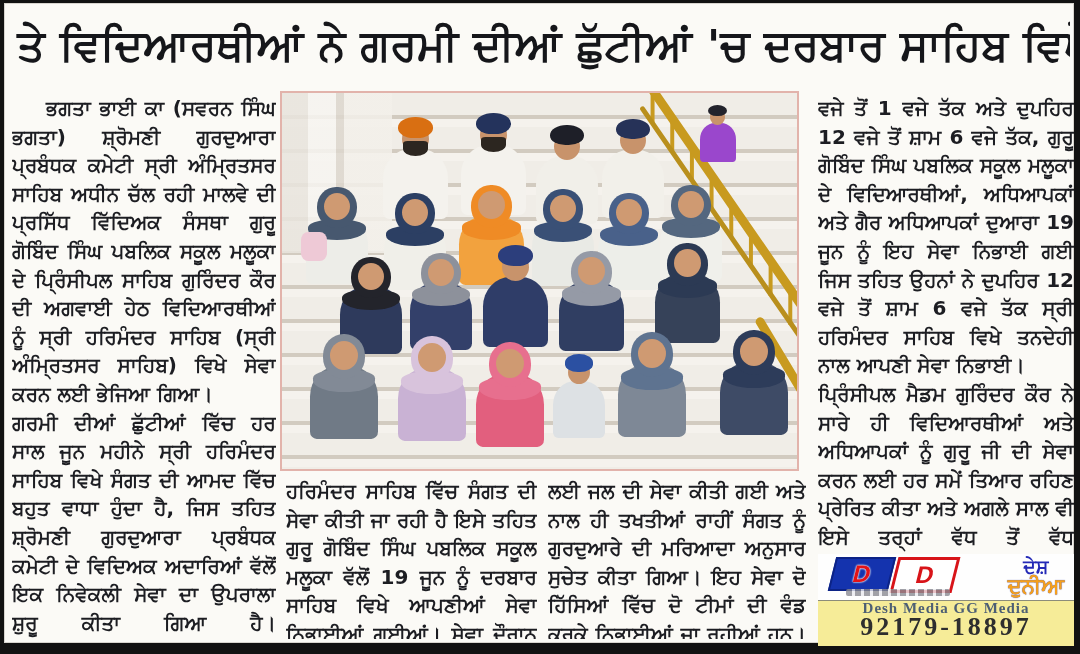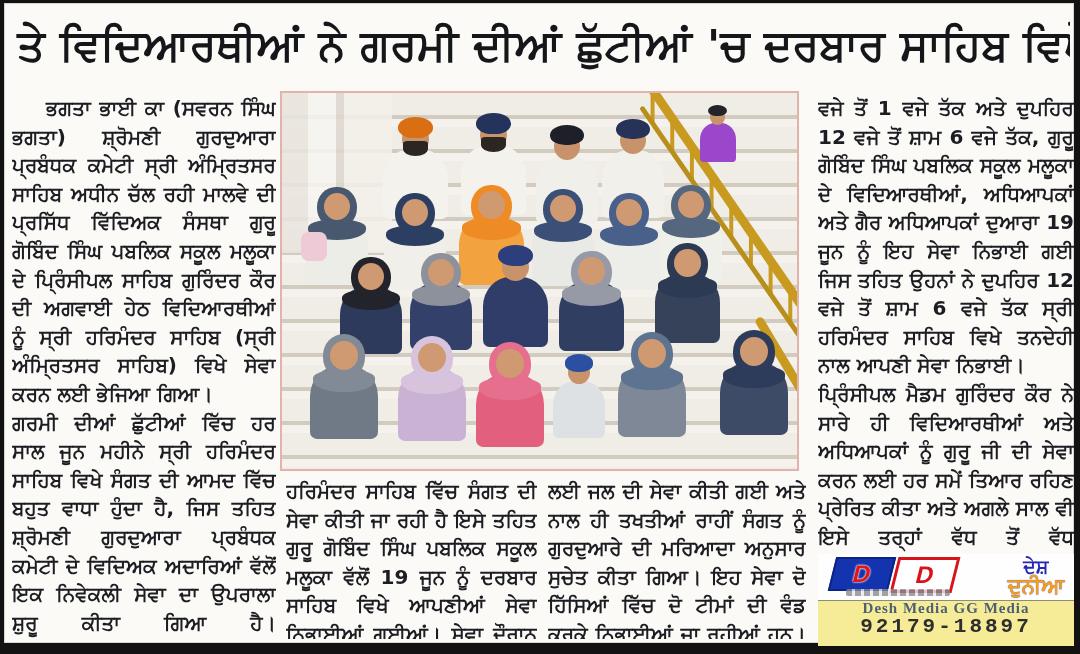--- a/index.html
+++ b/index.html
@@ -54,22 +54,22 @@
           background:repeating-linear-gradient(90deg,#8a8a92 0 6px,#e9e9ee 6px 9px);
           border-radius:2px;opacity:.8;}
   .brand{margin-left:auto;margin-right:10px;text-align:center;line-height:1.02;}
   .brand .b1{font-size:19px;font-weight:800;color:#2329b6;}
   .brand .b2{font-size:21px;font-weight:800;color:#f5a01c;text-shadow:0 0 1px #2d34a8;}
   .ad-strip{position:absolute;left:0;top:46px;width:100%;height:46px;background:#f6ec98;
             border-top:1px solid #8c8c7a;box-sizing:border-box;text-align:center;overflow:hidden;}
   .ad-strip .l1{font-size:14px;line-height:15px;font-weight:800;color:#16246d;margin-top:1px;}
   .ad-strip .l2{font-size:15px;line-height:15px;font-weight:700;color:#4d5f74;
                 font-family:"Liberation Serif",serif;letter-spacing:1px;}
-  .ad-strip .l3{font-size:21px;line-height:15px;font-weight:800;color:#2e2e2e;letter-spacing:3px;
-                font-family:Liberation Mono, monospace;margin-top:3px;}
+  .ad-strip .l3{font-size:26px;line-height:15px;font-weight:800;color:#2e2e2e;letter-spacing:3px;
+                font-family:Liberation Serif, serif;margin-top:3px;}
 </style>
 </head>
 <body>
 
 <div class="clip">
   <div class="paper"></div>
 
   <div class="headline">ਅਧਿਆਪਕਾਂ ਤੇ ਵਿਦਿਆਰਥੀਆਂ ਨੇ ਗਰਮੀ ਦੀਆਂ ਛੁੱਟੀਆਂ 'ਚ ਦਰਬਾਰ ਸਾਹਿਬ ਵਿਖੇ ਸੇਵਾ ਕੀਤੀ</div>
 
   <div class="col col-left">

